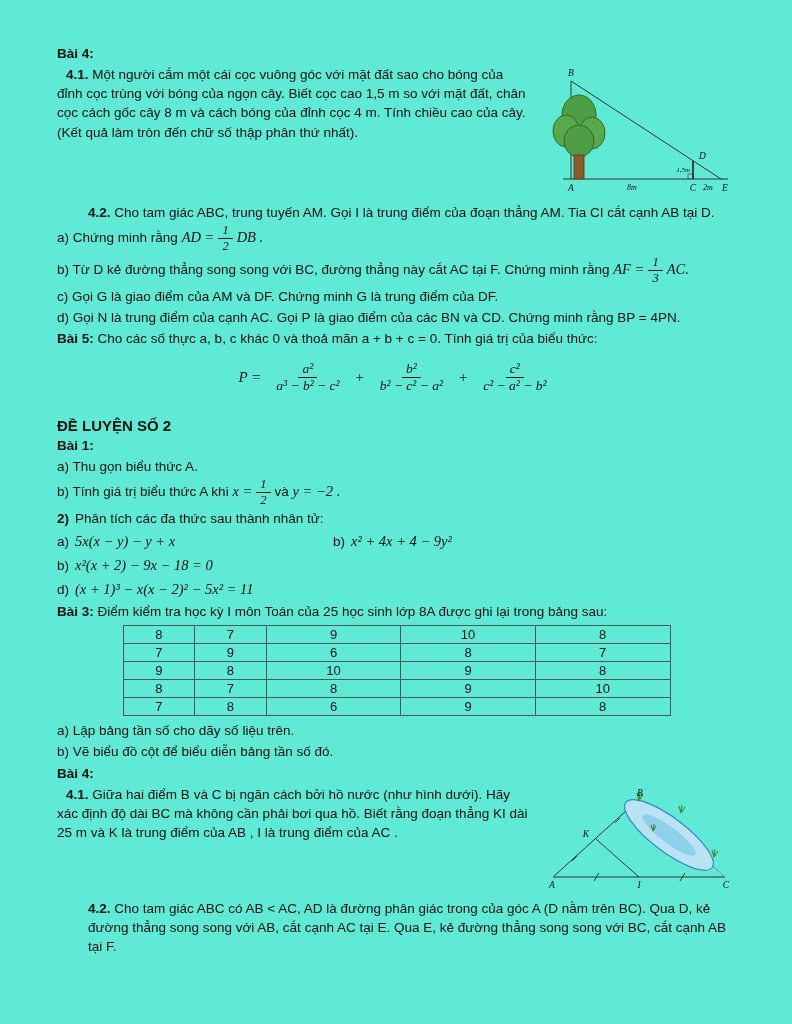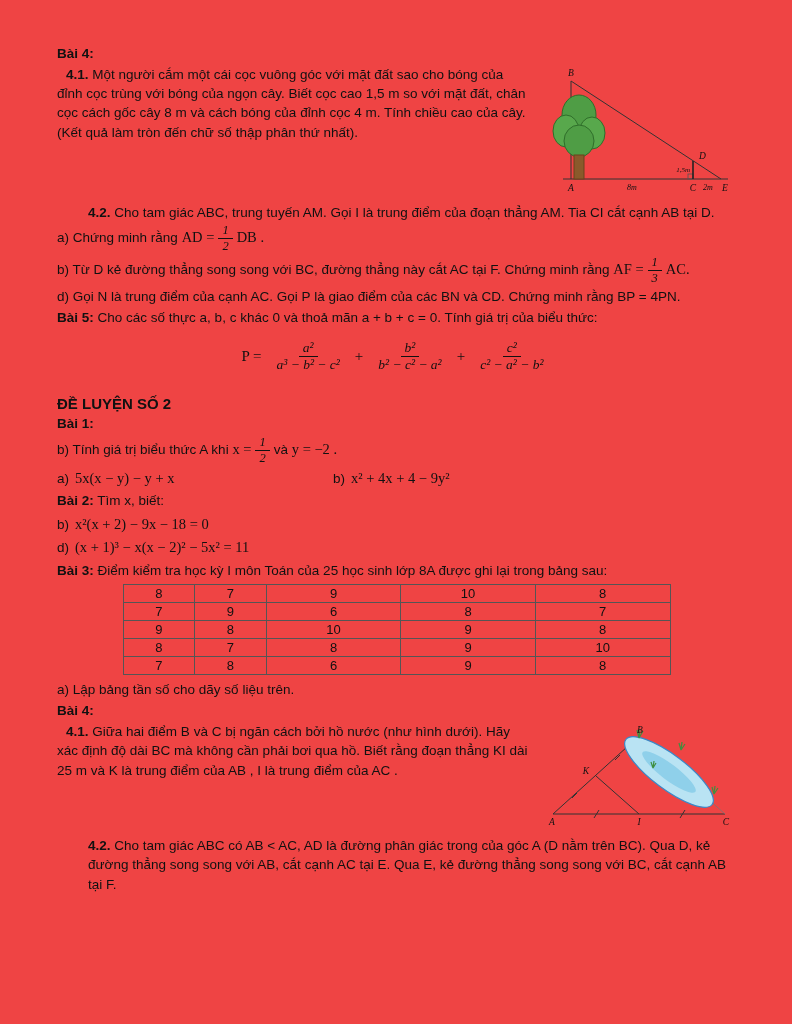--- a/index.html
+++ b/index.html
@@ -1,23 +1,23 @@
 <!DOCTYPE html>
 <html><head>
 <meta charset="utf-8">
 <style>
   *{margin:0;padding:0;box-sizing:border-box;}
   html,body{background:#ffffff;}
   body{width:792px;height:1024px;overflow:hidden;font-family:"Liberation Sans",sans-serif;color:#111;}
-  .page{width:792px;height:1024px;background:#ef4444;padding:42px 56px 32px 57px;overflow:hidden;}
+  .page{width:792px;height:1024px;background:#5eead4;padding:42px 56px 32px 57px;overflow:hidden;}
   .line{font-size:13.5px;line-height:1.42;margin:2px 0;}
   b{font-weight:bold;}
   .indent{text-indent:9px;}
   .clear{clear:both;margin-left:31px;}
-  .math{font-family:"Liberation Serif",serif;font-size:14.5px;}
+  .math{font-family:"Liberation Serif",serif;font-style:italic;font-size:14.5px;}
   .frac{display:inline-flex;flex-direction:column;align-items:center;vertical-align:middle;
         line-height:1.05;margin:0 4px;font-size:12.5px;font-family:"Liberation Serif",serif;font-style:italic;}
   .frac .fn{border-bottom:1px solid #111;padding:0 4px 1px;}
   .frac .fd{padding-top:1px;}
   .fig{float:right;margin:2px 0 4px 12px;}
   .eqrow{display:flex;align-items:center;justify-content:center;gap:7px;margin:6px 0 10px;}
   .eqrow .math{font-size:15px;}
   .eqrow .frac{font-size:13.5px;margin:8px;}
   .de-title{font-size:15px;font-weight:bold;margin:15px 0 1px;}
   .two-col{display:flex;margin:3px 0;align-items:flex-start;}
@@ -76,20 +76,21 @@
   </p>
 
   <p class="line">
     <span>b) Từ D kẻ đường thẳng song song với BC, đường thẳng này cắt AC tại F. Chứng minh rằng</span>
     <span class="math">AF =</span><span class="frac">
         <span class="fn">1</span>
         <span class="fd">3</span>
       </span><span class="math">AC.</span>
   </p>
 
+  <p class="line">c) Gọi G là giao điểm của AM và DF. Chứng minh G là trung điểm của DF.</p>
   <p class="line">d) Gọi N là trung điểm của cạnh AC. Gọi P là giao điểm của các BN và CD. Chứng minh rằng BP = 4PN.</p>
 
   <p class="line"><b>Bài 5:</b> <span>Cho các số thực a, b, c khác 0 và thoả mãn a + b + c = 0. Tính giá trị của biểu thức:</span></p>
 
   <div class="eqrow">
     <span class="math">P =</span>
     <span class="frac">
         <span class="fn">a²</span>
         <span class="fd">a³ − b² − c²</span>
       </span>
@@ -103,36 +104,37 @@
         <span class="fn">c²</span>
         <span class="fd">c² − a² − b²</span>
       </span>
   </div>
 
   <p class="de-title">ĐỀ LUYỆN SỐ 2</p>
 
   <p class="line"><b>Bài 1:</b></p>
 
 
+  <p class="line">a) Thu gọn biểu thức A.</p>
 
   <p class="line">
     <span>b) Tính giá trị biểu thức A khi</span>
     <span class="math">x =</span><span class="frac">
         <span class="fn">1</span>
         <span class="fd">2</span>
       </span><span>và</span> <span class="math">y = −2 .</span>
   </p>
 
+  <p class="line"><b class="lbl">2)</b><span>Phân tích các đa thức sau thành nhân tử:</span></p>
 
   <div class="two-col narrow line">
     <span class="c1"><span class="lbl">a)</span><span class="math">5x(x − y) − y + x</span></span>
     <span><span class="lbl">b)</span><span class="math">x² + 4x + 4 − 9y²</span></span>
   </div>
 
-  <p class="line"><b>Bài 2:</b> <span>Tìm x, biết:</span></p>
 
   <div class="two-col line">
     <span><span class="lbl">b)</span><span class="math">x²(x + 2) − 9x − 18 = 0</span></span>
   </div>
 
   <div class="two-col line">
     <span><span class="lbl">d)</span><span class="math">(x + 1)³ − x(x − 2)² − 5x² = 11</span></span>
   </div>
 
   <p class="line"><b>Bài 3:</b> <span>Điểm kiểm tra học kỳ I môn Toán của 25 học sinh lớp 8A được ghi lại trong bảng sau:</span></p>
@@ -171,20 +173,21 @@
           <td>7</td>
           <td>8</td>
           <td>6</td>
           <td>9</td>
           <td>8</td>
         </tr>
       </tbody>
   </table>
 
   <p class="line">a) Lập bảng tần số cho dãy số liệu trên.</p>
+  <p class="line">b) Vẽ biểu đồ cột để biểu diễn bảng tần số đó.</p>
 
   <p class="line"><b>Bài 4:</b></p>
 
   <div>
     <figure class="fig">
       <svg width="195" height="104" viewBox="0 0 195 104">
         <line x1="12" y1="90" x2="97" y2="13" stroke="#333" stroke-width="1"></line>
         <line x1="12" y1="90" x2="184" y2="90" stroke="#333" stroke-width="1"></line>
         <line x1="97" y1="13" x2="184" y2="90" stroke="#777" stroke-width="0.8"></line>
         <line x1="55" y1="52" x2="98" y2="90" stroke="#333" stroke-width="1"></line>

